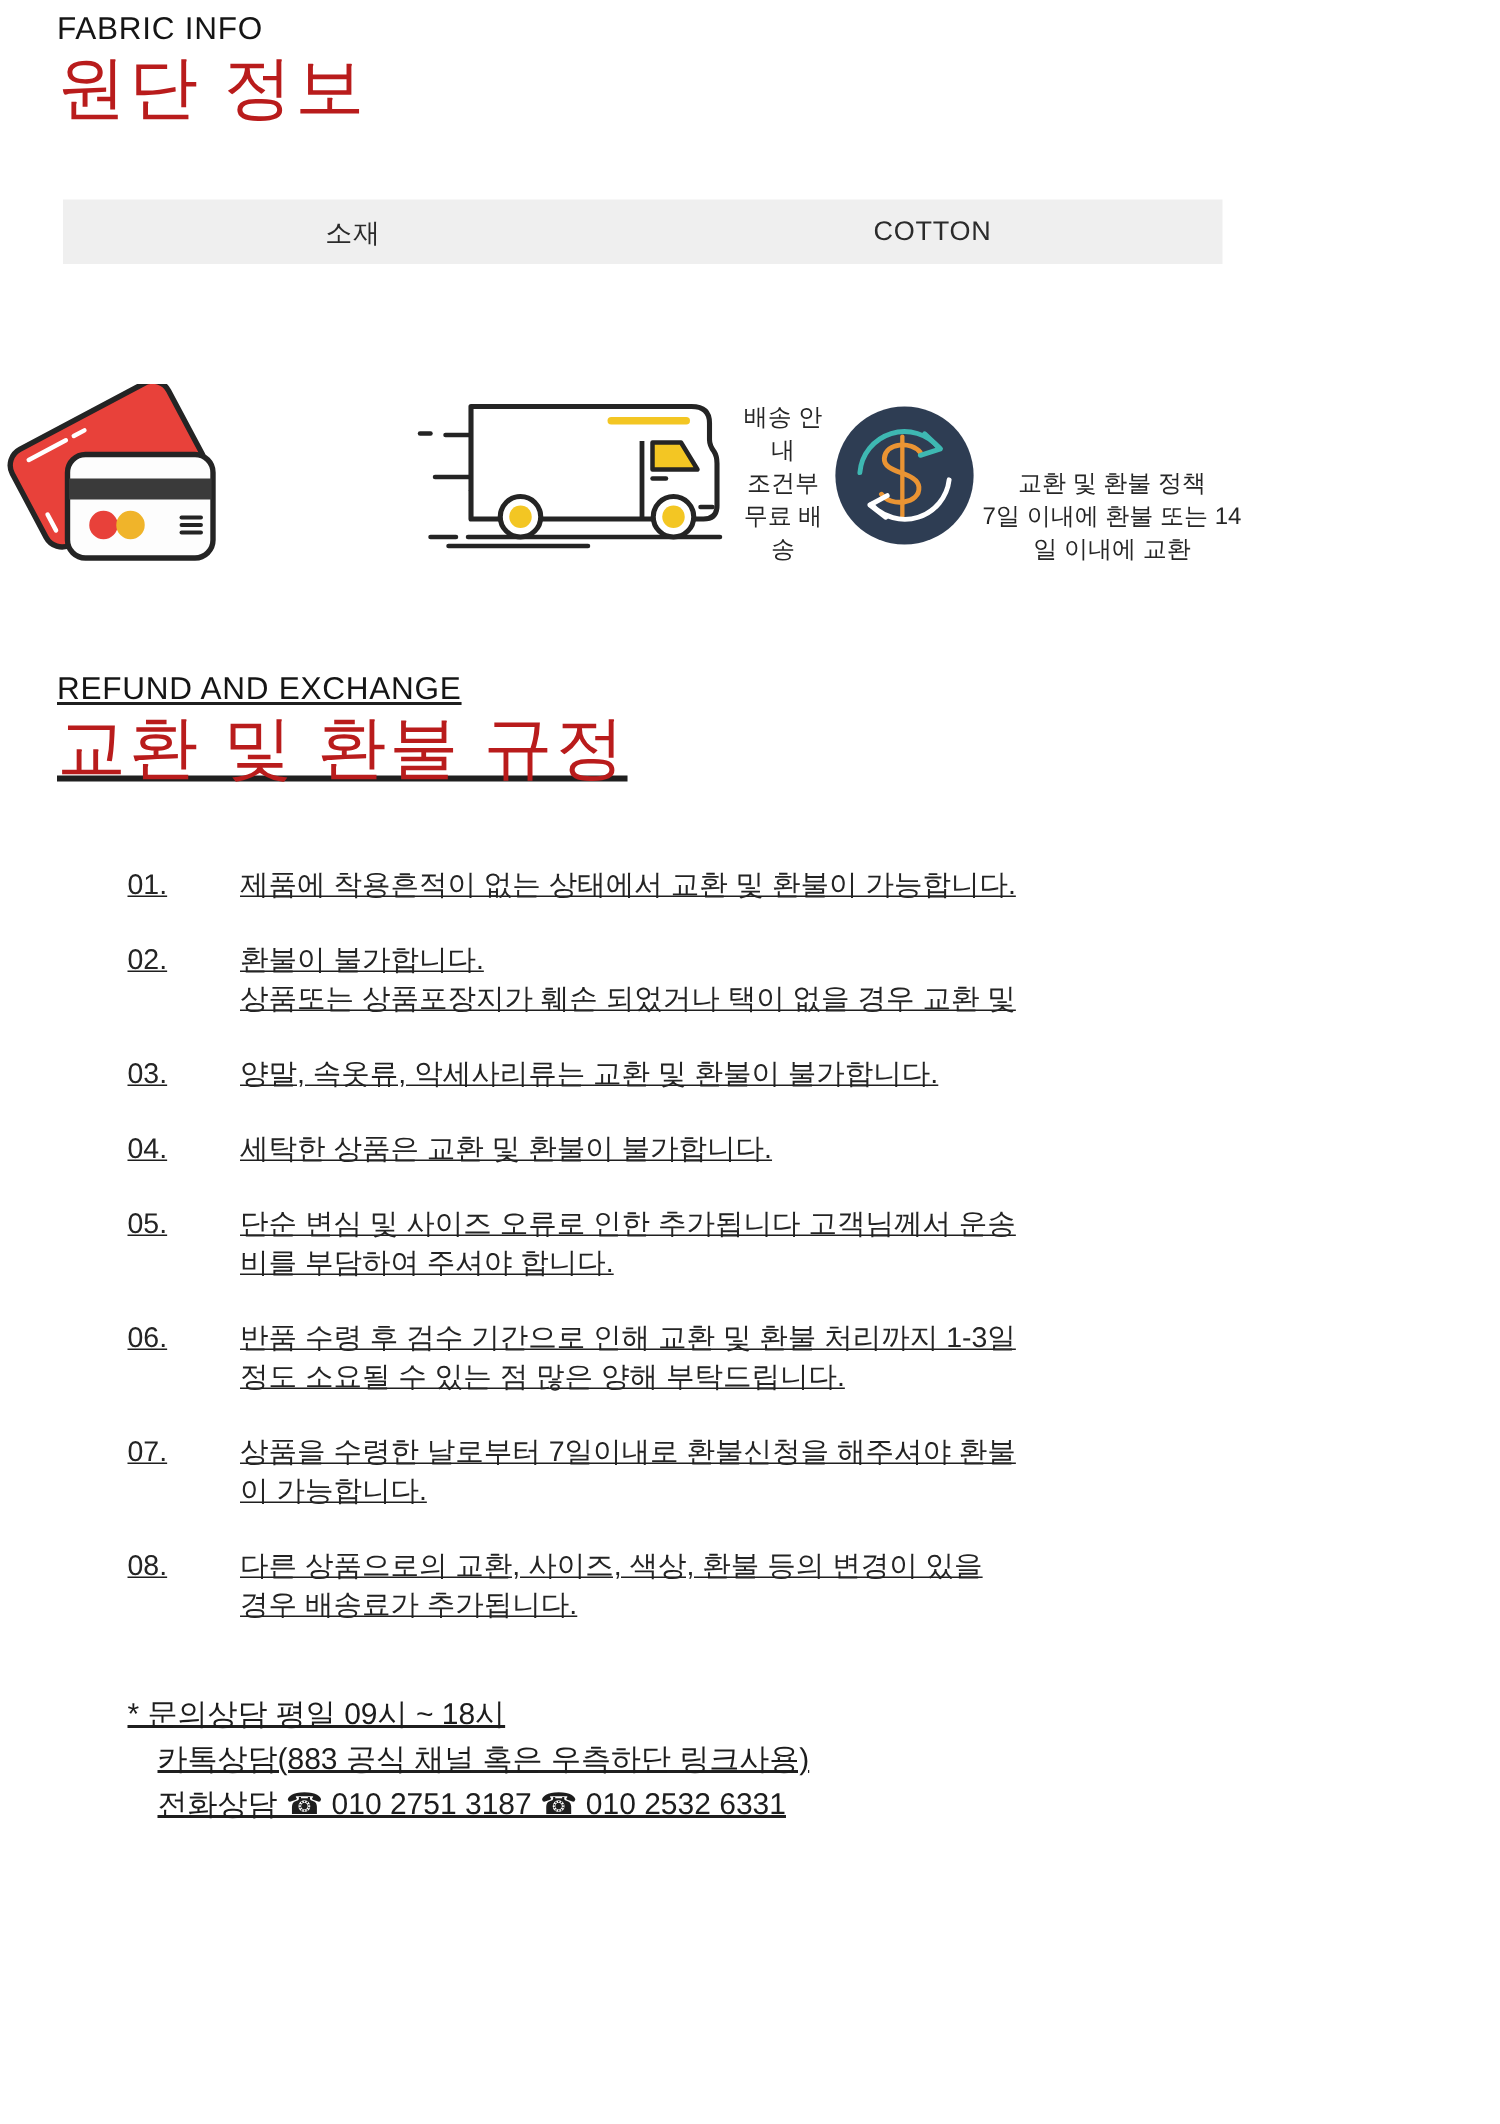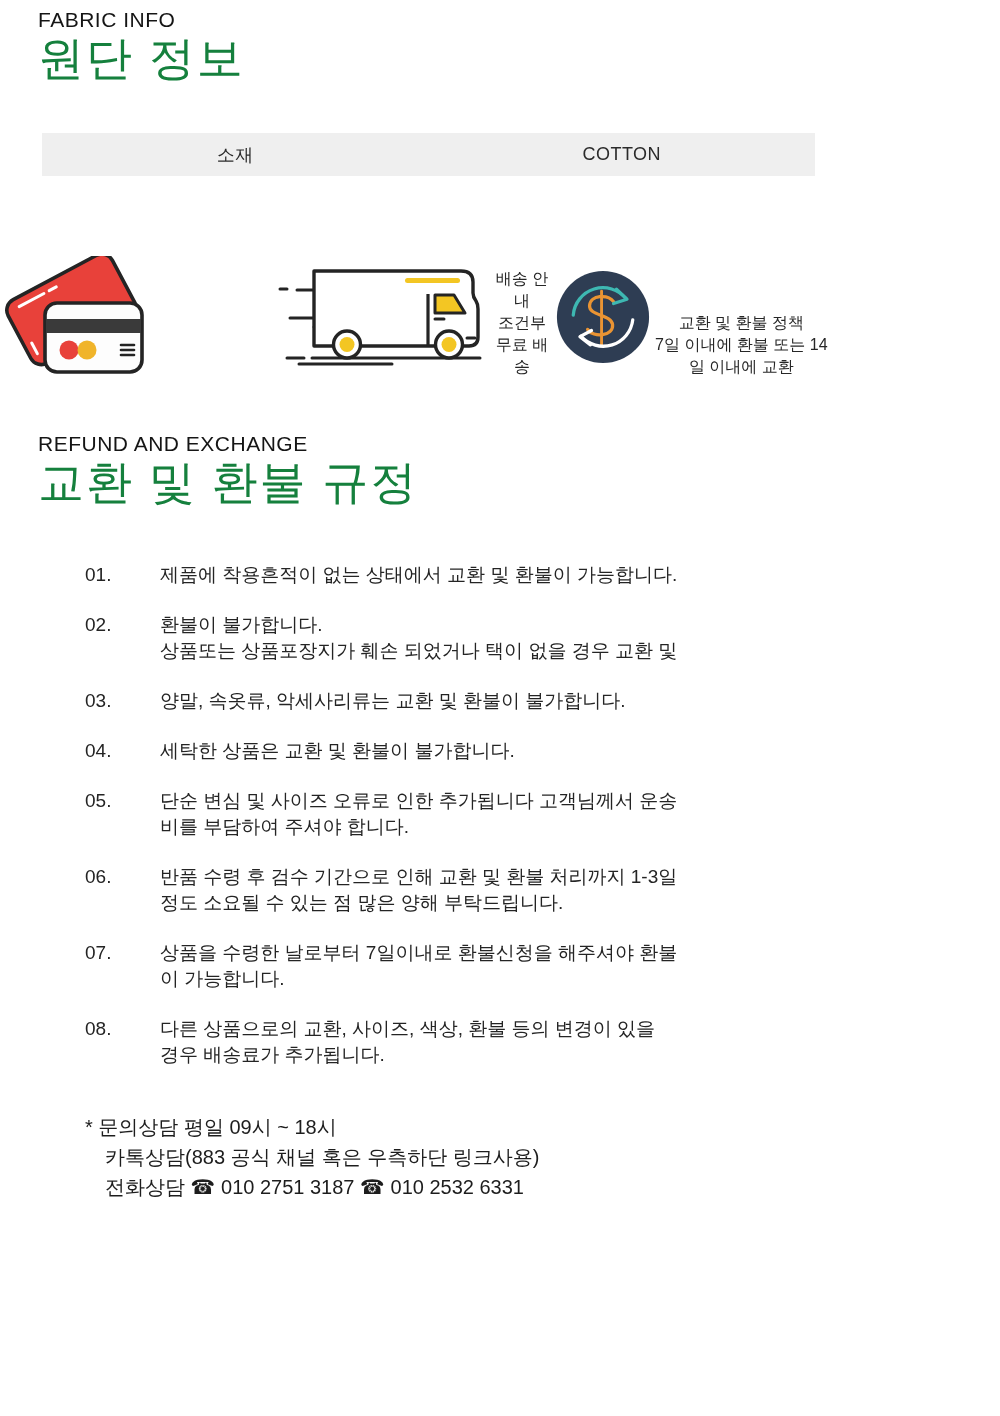--- a/index.html
+++ b/index.html
@@ -11,21 +11,21 @@
   }
   .page { width:832px; padding-top:8px; }
 
   
   .section { padding:0 38px; }
   .eyebrow {
     font-size:21px; line-height:24px; color:#151515; letter-spacing:.5px;
     font-weight:400;
   }
   .big-title {
-    font-size:46px; line-height:52px; font-weight:400; color:#15803d;
+    font-size:46px; line-height:52px; font-weight:400; color:#b91c1c;
     letter-spacing:2px;
   }
 
   
   .spec-bar {
     margin-top:49px; height:43px; background:#efefef;
     display:flex; align-items:stretch;
     margin-left:4px; margin-right:-21px;justify-content:flex-end; 
   }
   .spec-cell {
@@ -37,21 +37,21 @@
   .features { display:flex; margin-top:80px; margin-left:-38px; margin-right:-38px; }
   .feature { flex:1; display:flex; align-items:center; }
   .icon-box { height:120px; display:flex; align-items:center; justify-content:center; }
   .caption {
     margin-top:78px; height:44px; display:flex; flex-direction:column;
     justify-content:flex-end; text-align:center;
     font-size:16px; line-height:22px; color:#262626;
   }
 
   
-  .refund-section { margin-top:54px; }
+  .refund-section { margin-top:70px;text-decoration:underline; }
   .rules { list-style:none; margin-top:54px; padding-left:47px; }
   .rule { display:flex; margin-bottom:24px; font-size:19px; line-height:26px; color:#242424; }
   .rule-no { width:75px; flex:0 0 75px; }
   .rule-text { flex:1; }
 
   
   .contact { margin-top:44px; margin-left:47px; font-size:20px; line-height:30px; color:#1d1d1d; }
   .contact .indent { padding-left:20px; }
 </style>
 </head>

